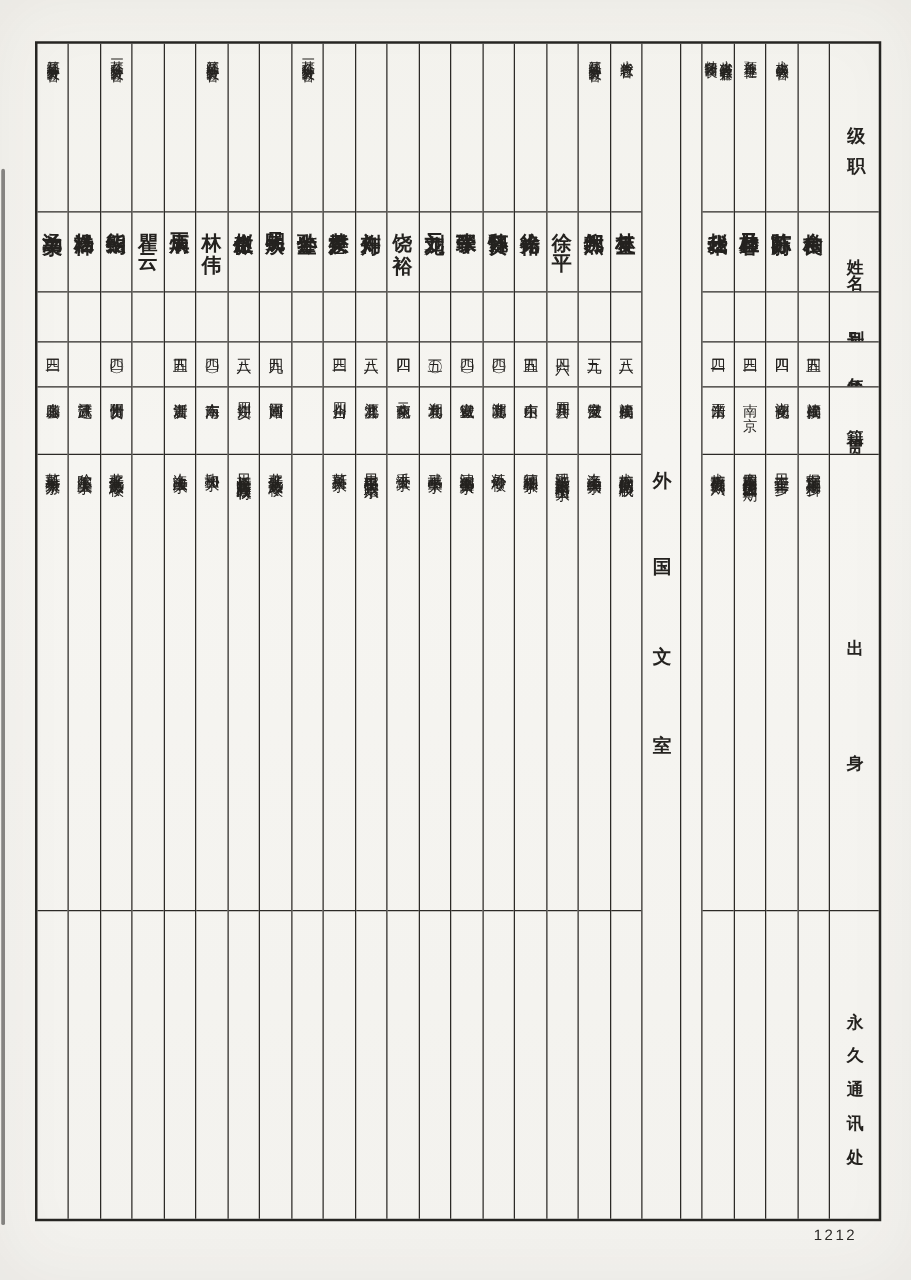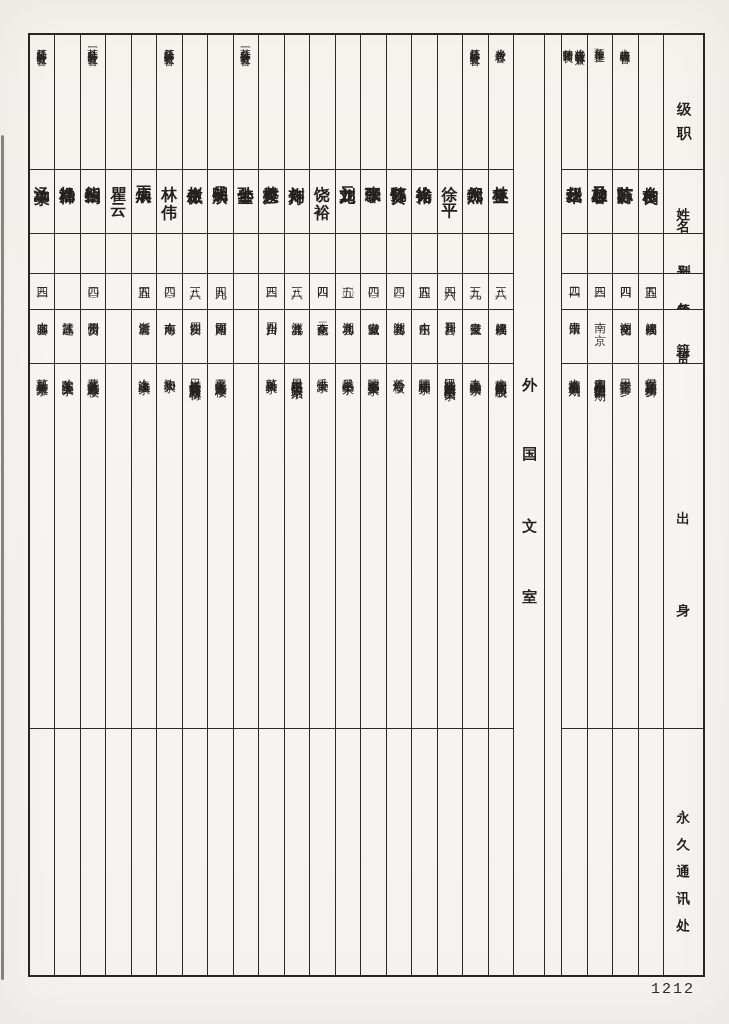--- a/index.html
+++ b/index.html
@@ -35,22 +35,22 @@
   .hcell{align-items:center;}
   .hl{font-weight:700;font-size:13.5px;}
   .hl-rank{font-size:14.5px;letter-spacing:26px;transform:translateY(13px);}
   .hl-name{letter-spacing:12px;transform:translateY(6px);}
   .hl-alias{letter-spacing:2px;transform:translateY(1px);line-height:15px;}
   .hl-age{letter-spacing:1px;line-height:15px;}
   .hl-native{letter-spacing:10px;transform:translateY(5px);}
   .hl-bg{letter-spacing:92px;transform:translateY(46px);}
   .hl-addr{letter-spacing:27px;transform:translateY(14px);}
   .t-title{font-size:15px;font-weight:600;letter-spacing:70px;padding-top:330px;}
-  .page-number{position:absolute;left:651px;top:981px;font-family:Liberation Mono, monospace;
-               font-size:15px;letter-spacing:2px;color:#2a2825;}
+  .page-number{position:absolute;left:651px;top:981px;font-family:Liberation Sans, sans-serif;
+               font-size:12px;letter-spacing:2px;color:#2a2825;}
   .artifact-left{position:absolute;left:1px;top:135px;width:3px;height:845px;
                  background:#2e2c29;opacity:.55;border-radius:2px;}
 </style>
 </head>
 <body>
 
 <div class="page">
   <div class="roster" id="roster-table">
       <div class="col col-person">
         <div class="cell cell-rank">

